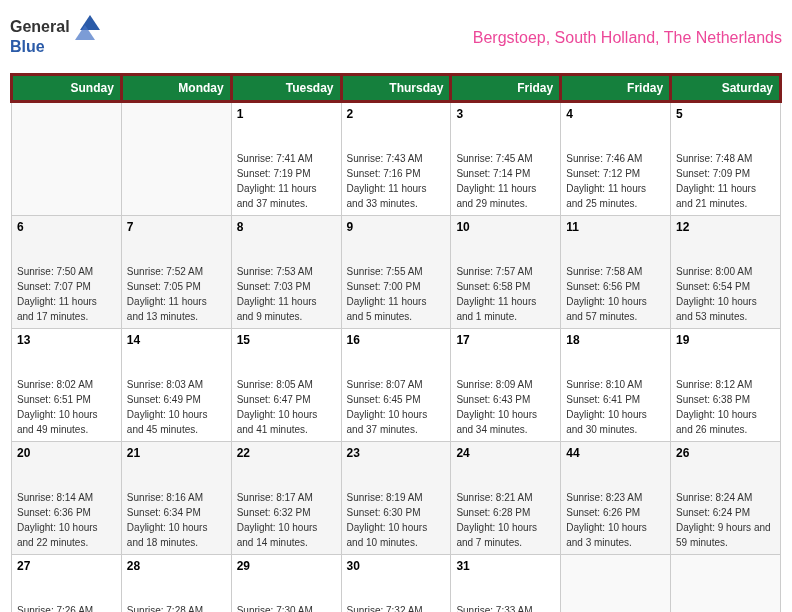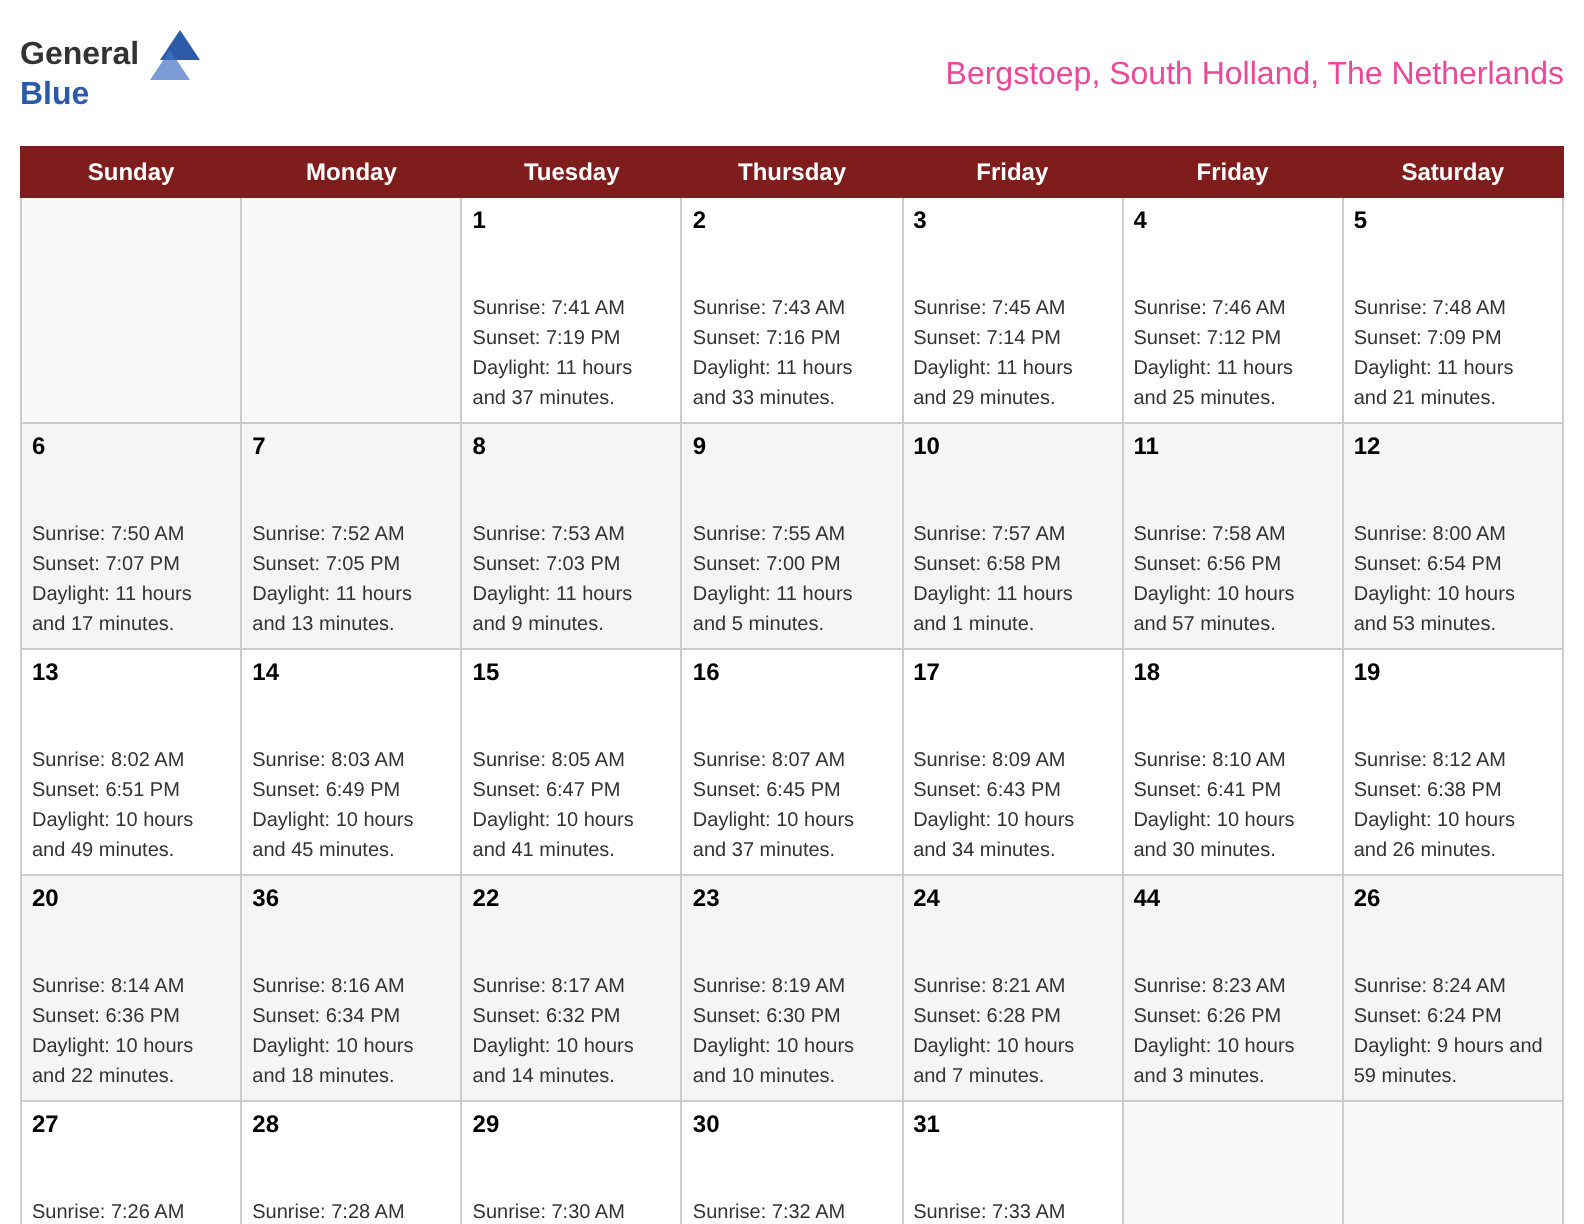--- a/index.html
+++ b/index.html
@@ -27,27 +27,27 @@
     .location {
       font-size: 16px;
       color: #ec4899;
     }
     .calendar {
       width: 100%;
       border-collapse: collapse;
       font-size: 10.5px;
     }
     .calendar th {
-      background-color: #7f1d1d;
+      background-color: #15803d;
       color: #fff;
-      text-align: center;
+      text-align: right;
       padding: 5px 6px;
       font-size: 12px;
       font-weight: bold;
-      border: 1px solid #7f1d1d;
+      border: 3px solid #7f1d1d;
     }
     .calendar td {
       border: 1px solid #ccc;
       vertical-align: top;
       padding: 4px 5px;
       width: calc(100% / 7);
       min-height: 80px;
       background: #fff;
     }
     .calendar tr:nth-child(even) td {
@@ -186,21 +186,21 @@
           <span class="day-num">19</span>
           <div class="day-info">Sunrise: 8:12 AM<br>Sunset: 6:38 PM<br>Daylight: 10 hours and 26 minutes.</div>
         </td>
       </tr>
       <tr>
         <td>
           <span class="day-num">20</span>
           <div class="day-info">Sunrise: 8:14 AM<br>Sunset: 6:36 PM<br>Daylight: 10 hours and 22 minutes.</div>
         </td>
         <td>
-          <span class="day-num">36</span>
+          <span class="day-num">21</span>
           <div class="day-info">Sunrise: 8:16 AM<br>Sunset: 6:34 PM<br>Daylight: 10 hours and 18 minutes.</div>
         </td>
         <td>
           <span class="day-num">22</span>
           <div class="day-info">Sunrise: 8:17 AM<br>Sunset: 6:32 PM<br>Daylight: 10 hours and 14 minutes.</div>
         </td>
         <td>
           <span class="day-num">23</span>
           <div class="day-info">Sunrise: 8:19 AM<br>Sunset: 6:30 PM<br>Daylight: 10 hours and 10 minutes.</div>
         </td>

